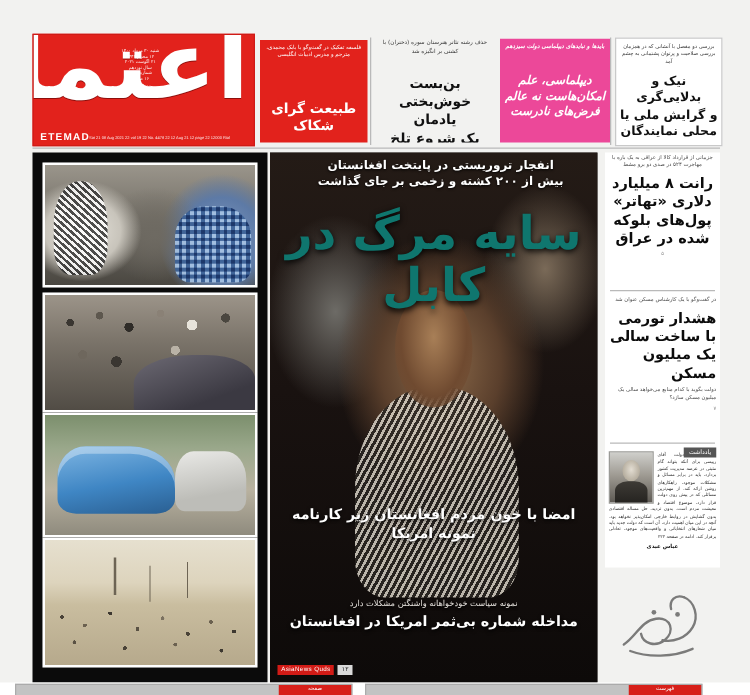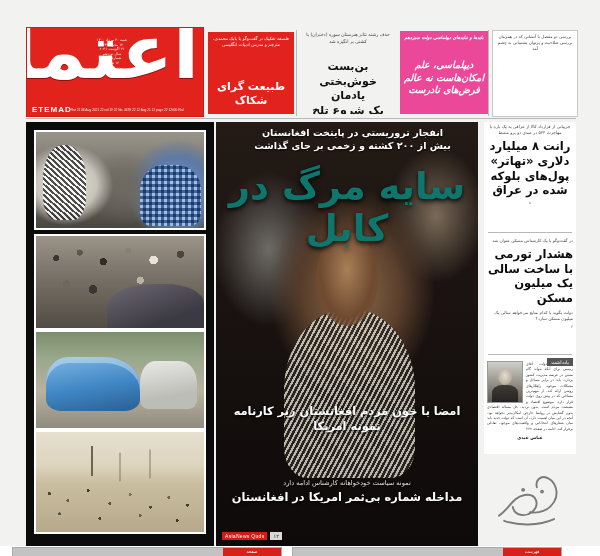--- a/index.html
+++ b/index.html
@@ -313,20 +313,23 @@
 
   <div class="abs" id="teaser-diplomacy">
     <div class="kick" style="white-space:pre-line;">بایدها و نبایدهای دیپلماسی دولت سیزدهم</div>
     <div class="hl" style="white-space:pre-line;">دیپلماسی، علم
 امکان‌هاست نه عالم
 فرض‌های نادرست</div>
   </div>
 
   <div class="abs" id="teaser-nik">
     <div class="kick">بررسی دو مفصل با آنشانی که در همزمان بررسی صلاحیت و پرتوان پشتیبانی به چشم آمد</div>
+    <div class="hl" style="white-space:pre-line;">نیک و بدلایی‌گری
+و گرایش ملی یا
+محلی نمایندگان</div>
   </div>
 
   <div class="abs hairline" id="sep-top"></div>
 
   <div class="abs" id="photo-strip">
     <div class="strip-photo" id="strip-photo-1">
         <div class="p1"></div>
       </div>
     <div class="strip-photo" id="strip-photo-2">
         <div class="p2"></div>
@@ -344,21 +347,21 @@
 
     <div class="main-kick" id="main-kick" style="white-space:pre-line;">انفجار تروریستی در پایتخت افغانستان
 بیش از ۲۰۰ کشته و زخمی بر جای گذاشت</div>
     <div id="main-title">سایه مرگ در کابل</div>
 
     <div class="sub-block" id="sub-1">
       <div class="hl">امضا با خون مردم افغانستان زیر کارنامه نمونه امریکا</div>
     </div>
 
     <div class="sub-block" id="sub-2">
-      <div class="kick">نمونه سیاست خودخواهانه کارشناس ادامه دارد</div>
+      <div class="kick">نمونه سیاست خودخواهانه واشنگتن مشکلات دارد</div>
       <div class="hl">مداخله شماره بی‌ثمر امریکا در افغانستان</div>
     </div>
 
     <div class="sub-block" id="sub-3">
       
       
     </div>
 
     <div id="main-credit">
       <span class="agency">AsiaNews Quds</span>

